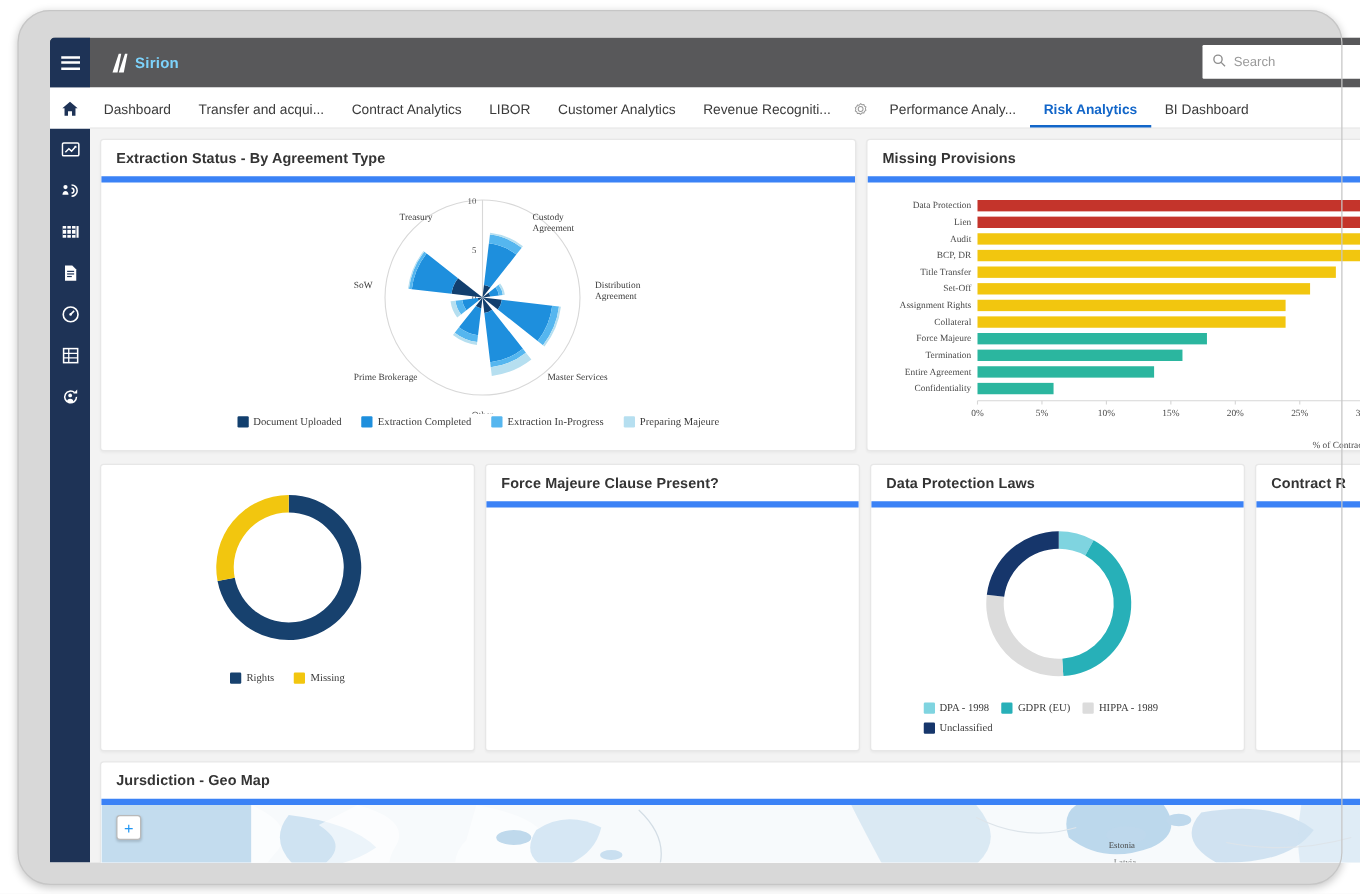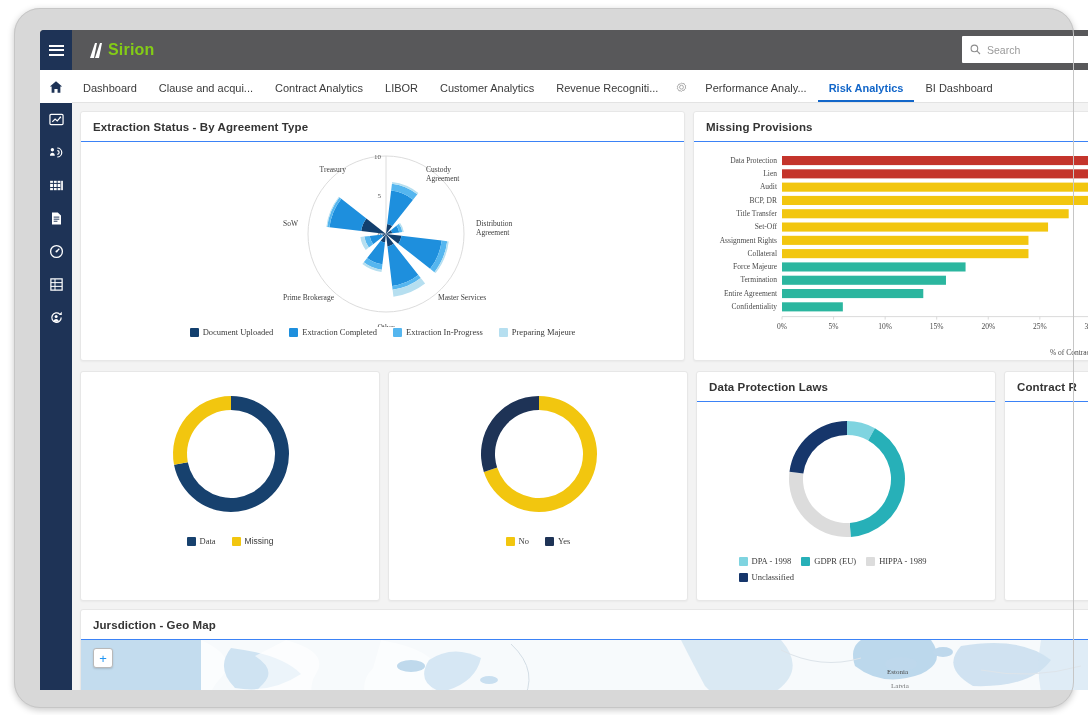--- a/index.html
+++ b/index.html
@@ -35,21 +35,21 @@
     display:flex; align-items:center; justify-content:center; cursor:pointer;
     position:relative;
   }
   #hamburger-button .bars{ width:15px; }
   #hamburger-button .bars i{ display:block; height:2px; background:#fff; margin:2.5px 0;}
   #brand{ display:flex; align-items:center; margin-left:16px; gap:5px;}
   #brand .logo-mark{
     width:15px;height:17px;position:relative;
   }
   #brand .logo-mark svg{display:block;}
-  #brand .brand-text{ color:#84cc16; font-size:16px; font-weight:bold; letter-spacing:.2px;}
+  #brand .brand-text{ color:#7dd3fc; font-size:12px; font-weight:bold; letter-spacing:.2px;}
   #search-box{
     position:absolute; right:0; top:6px; width:140px; height:27px;
     background:#fff; display:flex; align-items:center; gap:6px;
     padding:0 8px; border-radius:1px;
   }
   #search-box .mag{ flex:0 0 auto; }
   #search-input{
     border:0; outline:0; font-size:10.5px; color:#666;
     font-family:"Liberation Sans", sans-serif; width:100%;
     background:transparent;
@@ -82,21 +82,21 @@
     position:absolute; left:32px; top:73px; width:1030px; height:587px;
     background:#f3f3f3; padding:8px 0 0 8px;
   }
   .card{
     background:#fff; border:1px solid #e7e7e7; border-radius:3px;
     position:absolute; overflow:hidden;
     box-shadow:0 1px 2px rgba(0,0,0,.04);
   }
   .card-title{
     font-size:11.5px; font-weight:bold; color:#343434;
-    padding:9px 12px 8px 12px; border-bottom:1px solid #3b82f6;
+    padding:9px 12px 8px 12px; border-bottom:5px solid #3b82f6;
     letter-spacing:.1px;
   }
   .card-body{ position:relative; width:100%; }
   
   #card-extraction{ left:8px;  top:8px;  width:605px; height:250px; }
   #card-missing  { left:621px; top:8px;  width:412px; height:250px; }
   #card-audit    { left:8px;  top:268px; width:300px; height:230px; }
   #card-force    { left:316px; top:268px; width:300px; height:230px; }
   #card-dpl      { left:624px; top:268px; width:300px; height:230px; }
   #card-contract { left:932px; top:268px; width:300px; height:230px; }
@@ -219,21 +219,21 @@
             <path d="M13 8a5 5 0 1 1-1.6-3.6" fill="none" stroke="#fff" stroke-width="1.3"></path>
             <polygon points="13.6,1.8 13.6,5.2 10.3,5.2" fill="#fff"></polygon>
             <circle cx="7.6" cy="6.8" r="1.6" fill="#fff"></circle>
             <path d="M4.8 12.4c0-1.7 1.3-2.7 2.8-2.7s2.8 1 2.8 2.7z" fill="#fff"></path>
           </svg>
       </div>
     </div>
 
     <div id="tabbar">
       <div class="tab">Dashboard</div>
-      <div class="tab">Clause and acqui...</div>
+      <div class="tab">Transfer and acqui...</div>
       <div class="tab">Contract Analytics</div>
       <div class="tab">LIBOR</div>
       <div class="tab">Customer Analytics</div>
       <div class="tab">Revenue Recogniti...</div>
       <div class="tab-icon">
         <svg width="13" height="13" viewBox="0 0 16 16">
           <path d="M8 1.2l1.5.9 1.7-.2.6 1.6 1.4 1-.5 1.6.5 1.6-1.4 1-.6 1.6-1.7-.2L8 11.6l-1.5-.9-1.7.2-.6-1.6-1.4-1 .5-1.6-.5-1.6 1.4-1 .6-1.6 1.7.2z" fill="none" stroke="#9a9a9a" stroke-width="1"></path>
           <circle cx="8" cy="6.4" r="2.4" fill="none" stroke="#9a9a9a" stroke-width="1"></circle>
         </svg>
       </div>
@@ -362,47 +362,32 @@
 
       <div class="card" id="card-audit">
         <div class="card-body">
           <svg class="donut-svg" width="300" height="160" viewBox="0 0 300 160">
               <path d="M150 24 A58 58 0 1 1 93.02733945773605 92.86811624597203 L106.77936096793769 90.24477784177188 A44 44 0 1 0 150 38 Z" fill="#17416e"></path>
               <path d="M93.02733945773605 92.86811624597203 A58 58 0 0 1 150 24 L150 38 A44 44 0 0 0 106.77936096793769 90.24477784177188 Z" fill="#f2c60f"></path>
             </svg>
           <div class="legend">
               <div class="li">
                 <span class="sw" style="background:#17416e"></span>
-                <span style="font-family:'Liberation Serif',serif">Data</span>
+                <span style="font-family:'Liberation Serif',serif">Rights</span>
               </div>
               <div class="li">
                 <span class="sw" style="background:#f2c60f"></span>
-                <span style="font-family:Liberation Sans, sans-serif">Missing</span>
+                <span style="font-family:Liberation Serif, serif">Missing</span>
               </div>
             </div>
         </div>
       </div>
 
       <div class="card" id="card-force">
-        <div class="card-body">
-          <svg class="donut-svg" width="300" height="160" viewBox="0 0 300 160">
-              <path d="M150 24 A58 58 0 1 1 94.83872205488109 99.92298567374695 L108.15351328301324 95.59674775249769 A44 44 0 1 0 150 38 Z" fill="#f2c60f"></path>
-              <path d="M94.83872205488109 99.92298567374695 A58 58 0 0 1 150 24 L150 38 A44 44 0 0 0 108.15351328301324 95.59674775249769 Z" fill="#1e3356"></path>
-            </svg>
-          <div class="legend">
-              <div class="li">
-                <span class="sw" style="background:#f2c60f"></span>
-                <span style="font-family:'Liberation Serif',serif">No</span>
-              </div>
-              <div class="li">
-                <span class="sw" style="background:#1e3356"></span>
-                <span style="font-family:'Liberation Serif',serif">Yes</span>
-              </div>
-            </div>
-        </div>
+        <div class="card-title">Force Majeure Clause Present?</div>
       </div>
 
       <div class="card" id="card-dpl">
         <div class="card-title">Data Protection Laws</div>
         <div class="card-body">
           <svg class="donut-svg" width="300" height="150" viewBox="0 0 300 150">
               <path d="M150 19 A58 58 0 0 1 177.94171309789948 26.17421255745591 L171.19716166047547 38.442506078070004 A44 44 0 0 0 150 33 Z" fill="#7fd4e0"></path>
               <path d="M177.94171309789948 26.17421255745591 A58 58 0 0 1 153.6418501327002 134.88555024883976 L152.7627828592898 120.91317605084396 A44 44 0 0 0 171.19716166047547 38.442506078070004 Z" fill="#27b0b8"></path>
               <path d="M153.6418501327002 134.88555024883976 A58 58 0 0 1 92.45734732376027 69.73067245327036 L106.34695314216297 71.48533772317062 A44 44 0 0 0 152.7627828592898 120.91317605084396 Z" fill="#dcdcdc"></path>
               <path d="M92.45734732376027 69.73067245327036 A58 58 0 0 1 150 19 L150 33 A44 44 0 0 0 106.34695314216297 71.48533772317062 Z" fill="#16366b"></path>

